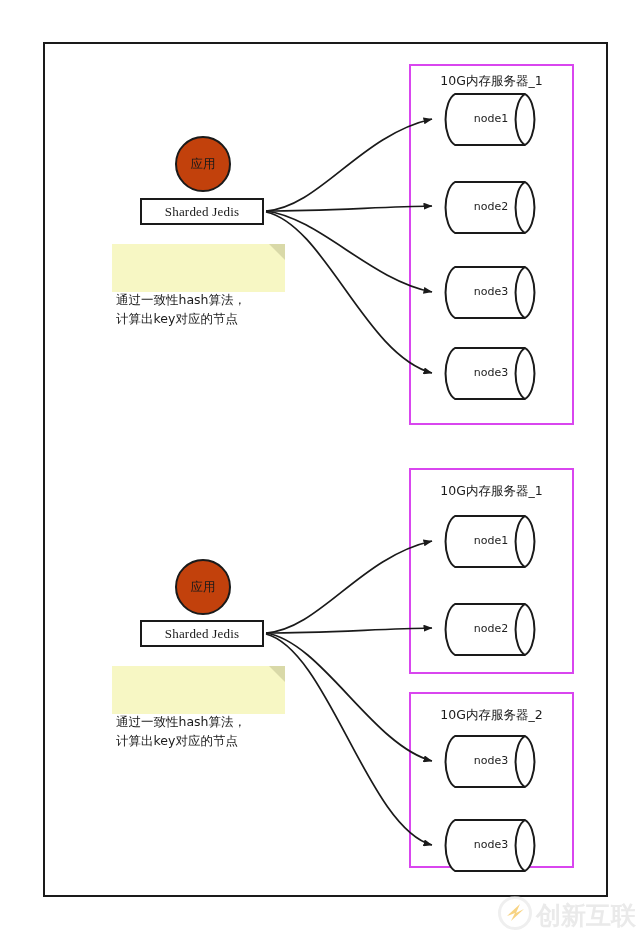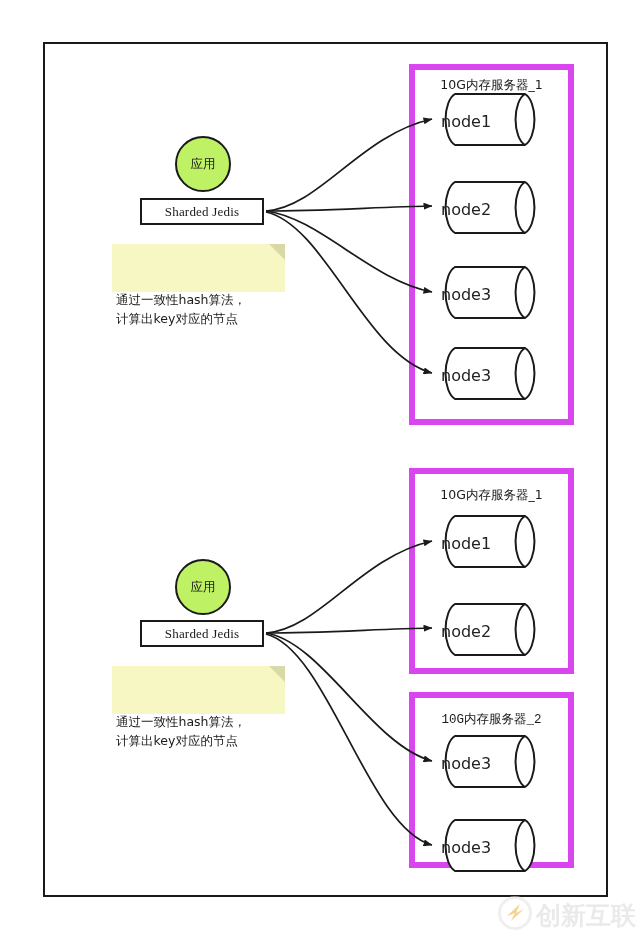--- a/index.html
+++ b/index.html
@@ -27,21 +27,21 @@
     top: 42px;
     width: 565px;
     height: 855px;
     border: 2px solid #1a1a1a;
     box-sizing: border-box;
     background: #ffffff;
   }
   
   .server-box {
     position: absolute;
-    border: 6px solid #d946ef;
+    border: 2px solid #d946ef;
     box-sizing: border-box;
     background: #ffffff;
   }
   .server-title {
     position: absolute;
     width: 100%;
     text-align: center;
     font-size: 12.5px;
     color: #1a1a1a;
     letter-spacing: 0px;
@@ -49,33 +49,33 @@
   }
   
   .cyl {
     position: absolute;
   }
   .cyl svg { display: block; }
   .cyl-label {
     position: absolute;
     left: 0;
     width: 100%;
-    text-align: left;
-    font-size: 16px;
+    text-align: center;
+    font-size: 11px;
     color: #222;
     pointer-events: none;
     white-space: nowrap;
   }
   
   .app-circle {
     position: absolute;
     border: 2px solid #1a1a1a;
     border-radius: 50%;
     box-sizing: border-box;
-    background: #bef264;
+    background: #c2410c;
     display: flex;
     align-items: center;
     justify-content: center;
     font-size: 12.5px;
     color: #1a1a1a;
   }
   
   .jedis-box {
     position: absolute;
     border: 2px solid #1a1a1a;
@@ -206,21 +206,21 @@
   </div>
 
   <div class="cyl" style="left:441px; top:602px;">
     <svg width="100" height="55" viewBox="0 0 100 55">
       <path d="M 14 2 L 84 2 A 13 26.5 0 0 1 84 53 L 14 53 A 13 26.5 0 0 1 14 2 Z" fill="#ffffff" stroke="#1a1a1a" stroke-width="2"></path>
       <path d="M 84 2 A 13 26.5 0 0 0 84 53" fill="none" stroke="#1a1a1a" stroke-width="2"></path>
     </svg>
     <div class="cyl-label" style="top:20px; padding-right:18px;">node2</div>
   </div>
 
-  <div class="server-box" style="left:409px; top:692px; width:165px; height:176px;font-family:Liberation Mono, monospace;">
+  <div class="server-box" style="left:409px; top:692px; width:165px; height:176px;">
     <div class="server-title" style="top:13px;">10G内存服务器_2</div>
   </div>
 
   <div class="cyl" style="left:441px; top:734px;">
     <svg width="100" height="55" viewBox="0 0 100 55">
       <path d="M 14 2 L 84 2 A 13 26.5 0 0 1 84 53 L 14 53 A 13 26.5 0 0 1 14 2 Z" fill="#ffffff" stroke="#1a1a1a" stroke-width="2"></path>
       <path d="M 84 2 A 13 26.5 0 0 0 84 53" fill="none" stroke="#1a1a1a" stroke-width="2"></path>
     </svg>
     <div class="cyl-label" style="top:20px; padding-right:18px;">node3</div>
   </div>

